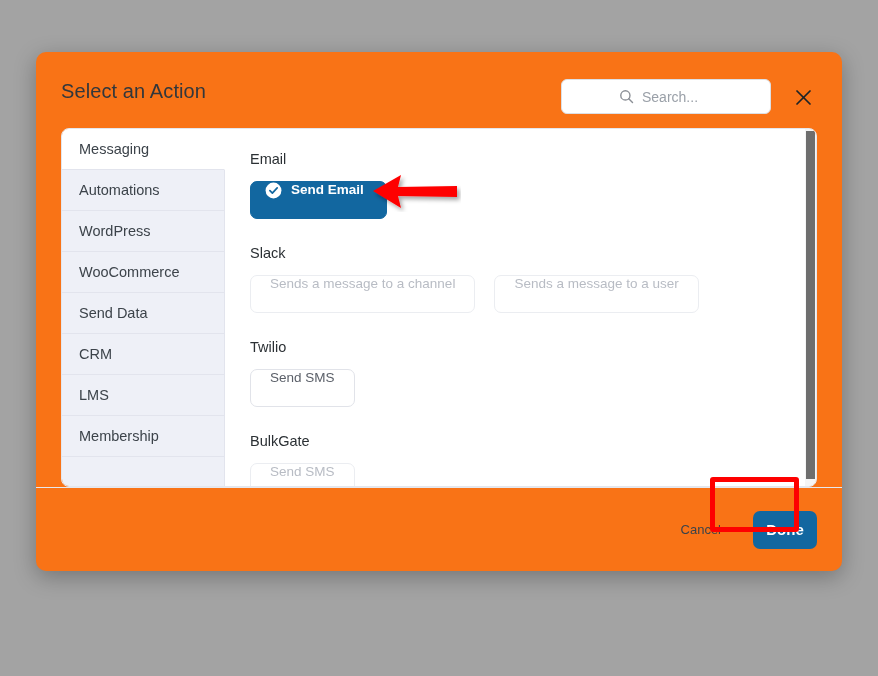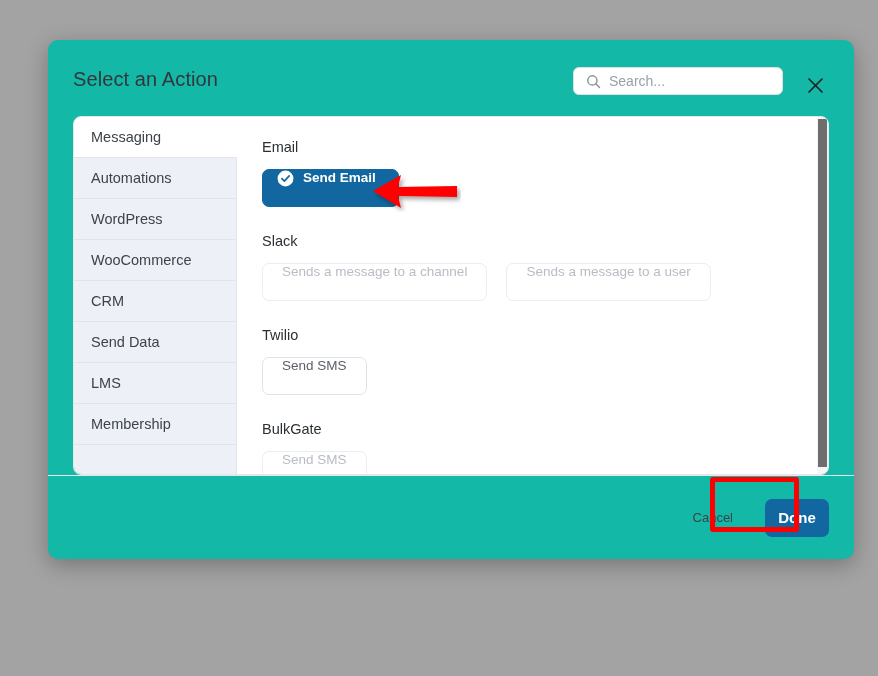--- a/index.html
+++ b/index.html
@@ -12,29 +12,28 @@
     background: #a3a3a3;
     font-family: "Liberation Sans", sans-serif;
     overflow: hidden;
     position: relative;
   }
 
   
   .modal {
     position: absolute;
     left: 36px;
-    top: 40px;
+    top: 52px;
     width: 806px;
     height: 519px;
-    background: #14b8a6;
+    background: #f97316;
     border-radius: 10px;
     box-shadow: 0 6px 22px rgba(0,0,0,0.28);
     box-sizing: border-box;
     overflow: hidden;
-    margin-left: 12px;
   }
 
   
   .modal-header {
     position: absolute;
     left: 0; top: 0;
     width: 100%;
     height: 76px;
   }
   .modal-title {
@@ -43,27 +42,28 @@
     top: 28px;
     font-size: 20px;
     color: #32373c;
     letter-spacing: 0.1px;
   }
   .search-wrap {
     position: absolute;
     left: 525px;
     top: 27px;
     width: 210px;
-    height: 28px;
+    height: 35px;
     border: 1px solid #dcdfe4;
     border-radius: 6px;
     box-sizing: border-box;
     display: flex;
     align-items: center;
     background: #fff;
+    padding-left: 45px;
   }
   .search-icon {
     width: 15px;
     height: 15px;
     margin-left: 12px;
     margin-right: 8px;
     flex: none;
     display: block;
     color: #8b8f96;
   }
@@ -310,24 +310,24 @@
       <div class="side-item">
         <span>Automations</span>
       </div>
       <div class="side-item">
         <span>WordPress</span>
       </div>
       <div class="side-item">
         <span>WooCommerce</span>
       </div>
       <div class="side-item">
+        <span>Send Data</span>
+      </div>
+      <div class="side-item">
         <span>CRM</span>
-      </div>
-      <div class="side-item">
-        <span>Send Data</span>
       </div>
       <div class="side-item">
         <span>LMS</span>
       </div>
       <div class="side-item">
         <span>Membership</span>
       </div>
     </div>
 
     <div class="content">

